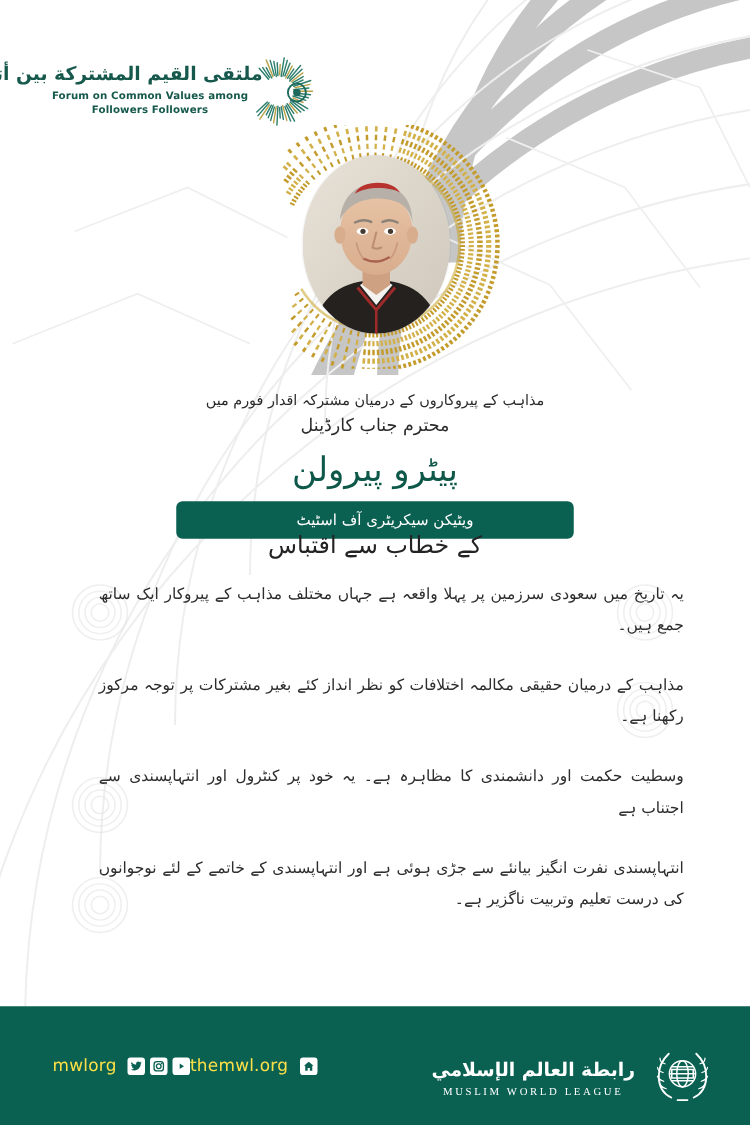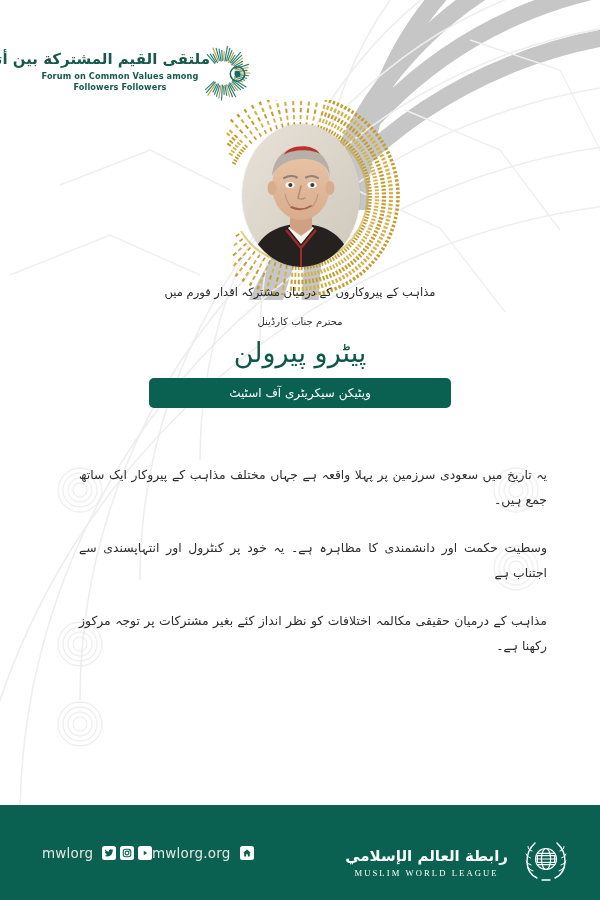--- a/index.html
+++ b/index.html
@@ -49,35 +49,35 @@
   .gold-rings{position:absolute;left:-24px;top:-10px;}
   .portrait{
     position:absolute;left:23px;top:14px;
     width:118px;height:143px;border-radius:50%;
     overflow:hidden;
     box-shadow:0 0 0 1px rgba(0,0,0,.04);
   }
   .portrait svg{display:block;}
 
   
-  .titles{position:absolute;left:0;top:284px;width:600px;z-index:6;text-align:center;}
+  .titles{position:absolute;left:0;top:312px;width:600px;z-index:6;text-align:center;}
   .t-line{
     direction:rtl;color:#2a2a2a;font-size:11.5px;line-height:1.55;
     font-family:"DejaVu Sans","Liberation Sans",sans-serif;
     letter-spacing:.2px;
   }
-  .t-line.l2{font-size:10px;margin-top:12px;}
+  .t-line.l2{font-size:14px;margin-top:1px;}
   .name{
     direction:rtl;color:#0e5849;font-weight:normal;
     font-size:27px;line-height:1.25;margin-top:7px;letter-spacing:.5px;
   }
   .role-bar{
     margin:8px auto 0;width:302px;height:30px;
     background:#0a6152;border-radius:5px;
-    display:flex;align-items:center;justify-content:center;
+    display:flex;align-items:center;justify-content:center;padding-left:16px;
   }
   .role-bar span{
     direction:rtl;color:#ffffff;font-size:12px;letter-spacing:.3px;
   }
 
   
   .quote-head{
     position:absolute;left:0;top:424px;width:600px;text-align:center;z-index:6;
     direction:rtl;color:#232323;font-size:19px;letter-spacing:.5px;
   }
@@ -98,21 +98,21 @@
 
   
   .footer{
     position:absolute;left:0;bottom:0;width:600px;height:95px;
     background:#0a6152;z-index:7;
   }
   .foot-left{
     position:absolute;left:42px;top:40px;
     display:flex;align-items:center;gap:9px;
   }
-  .foot-txt{color:#e5e5e5;font-size:13.5px;letter-spacing:.2px;}
+  .foot-txt{color:#fde047;font-size:13.5px;letter-spacing:.2px;}
   .icons{display:flex;gap:4px;align-items:center;}
   .ic{
     width:14px;height:14px;background:#ffffff;border-radius:2.5px;
     display:flex;align-items:center;justify-content:center;
   }
   .ic svg{display:block;}
   .foot-right{
     position:absolute;right:28px;top:30px;
     display:flex;align-items:center;gap:12px;
   }
@@ -774,20 +774,21 @@
 
   <div class="titles">
     <div class="t-line">مذاہب کے پیروکاروں کے درمیان مشترکہ اقدار فورم میں</div>
     <div class="t-line l2">محترم جناب کارڈینل</div>
     <div class="name">پیٹرو پیرولن</div>
     <div class="role-bar">
       <span>ویٹیکن سیکریٹری آف اسٹیٹ</span>
     </div>
   </div>
 
+  <div class="quote-head">کے خطاب سے اقتباس</div>
 
   <svg class="wm" style="left:56px;top:466px;" width="48" height="48" viewBox="0 0 48 48">
     <g fill="none" stroke="#e3e3e3" stroke-width="1.3">
       <circle cx="24" cy="24" r="22"></circle>
         <circle cx="24" cy="24" r="17"></circle>
       <circle cx="24" cy="24" r="12"></circle>
         <circle cx="24" cy="24" r="7"></circle>
     </g>
   </svg>
   <svg class="wm" style="left:492px;top:466px;" width="48" height="48" viewBox="0 0 48 48">
@@ -818,22 +819,23 @@
     <g fill="none" stroke="#e3e3e3" stroke-width="1.3">
       <circle cx="24" cy="24" r="22"></circle>
         <circle cx="24" cy="24" r="17"></circle>
       <circle cx="24" cy="24" r="12"></circle>
         <circle cx="24" cy="24" r="7"></circle>
     </g>
   </svg>
 
   <div class="quotes">
     <div class="q">یہ تاریخ میں  سعودی سرزمین پر پہلا واقعہ ہے جہاں مختلف  مذاہب کے پیروکار ایک ساتھ جمع ہیں۔</div>
+    <div class="q">مذاہب کے درمیان حقیقی مکالمہ اختلافات کو نظر انداز کئے بغیر مشترکات پر توجہ مرکوز رکھنا ہے۔</div>
     <div class="q">وسطیت حکمت اور دانشمندی کا مظاہرہ ہے۔ یہ خود پر کنٹرول اور انتہاپسندی سے اجتناب ہے</div>
-    <div class="q">مذاہب کے درمیان حقیقی مکالمہ اختلافات کو نظر انداز کئے بغیر مشترکات پر توجہ مرکوز رکھنا ہے۔</div>
+    <div class="q">انتہاپسندی نفرت انگیز بیانئے سے  جڑی ہوئی ہے اور انتہاپسندی کے خاتمے کے لئے نوجوانوں کی  درست تعلیم وتربیت  ناگزیر ہے۔</div>
   </div>
 
   <div class="footer">
 
     <div class="foot-left">
       <div class="foot-txt">mwlorg</div>
       <div class="icons">
         <div class="ic">
           <svg width="10" height="10" viewBox="0 0 16 16">
               <path d="M15 3.2c-.5.25-1.1.4-1.7.5.6-.37 1.05-.95 1.27-1.65-.57.34-1.2.58-1.86.72A2.9 2.9 0 0 0 7.8 5.4c0 .23.03.45.08.66A8.3 8.3 0 0 1 1.9 2.5a2.9 2.9 0 0 0 .9 3.88c-.47-.02-.92-.15-1.3-.36v.04c0 1.4 1 2.58 2.32 2.85-.24.07-.5.1-.77.1-.19 0-.37-.02-.55-.05a2.9 2.9 0 0 0 2.7 2.02A5.83 5.83 0 0 1 1 12.2a8.2 8.2 0 0 0 4.45 1.3c5.34 0 8.26-4.42 8.26-8.26l-.01-.38A5.9 5.9 0 0 0 15 3.2z" fill="#0a6152"></path>
@@ -849,21 +851,21 @@
         <div class="ic">
           <svg width="10" height="10" viewBox="0 0 16 16">
               <path d="M3 4h10v8H3z" fill="none"></path>
               <path d="M6 4.5l5.5 3.5L6 11.5z" fill="#0a6152"></path>
             </svg>
         </div>
       </div>
     </div>
 
     <div class="foot-left" style="left:152px;">
-      <div class="foot-txt">mwlorg.org</div>
+      <div class="foot-txt">themwl.org</div>
       <div class="ic">
         <svg width="10" height="10" viewBox="0 0 16 16">
             <path d="M8 2.2 1.8 7.4h1.7v6.3h3.1v-3.6h2.8v3.6h3.1V7.4h1.7z" fill="#0a6152"></path>
           </svg>
       </div>
     </div>
 
     <div class="foot-right">
       <div class="mwl-txt">
         <div class="mwl-ar">رابطة العالم الإسلامي</div>

